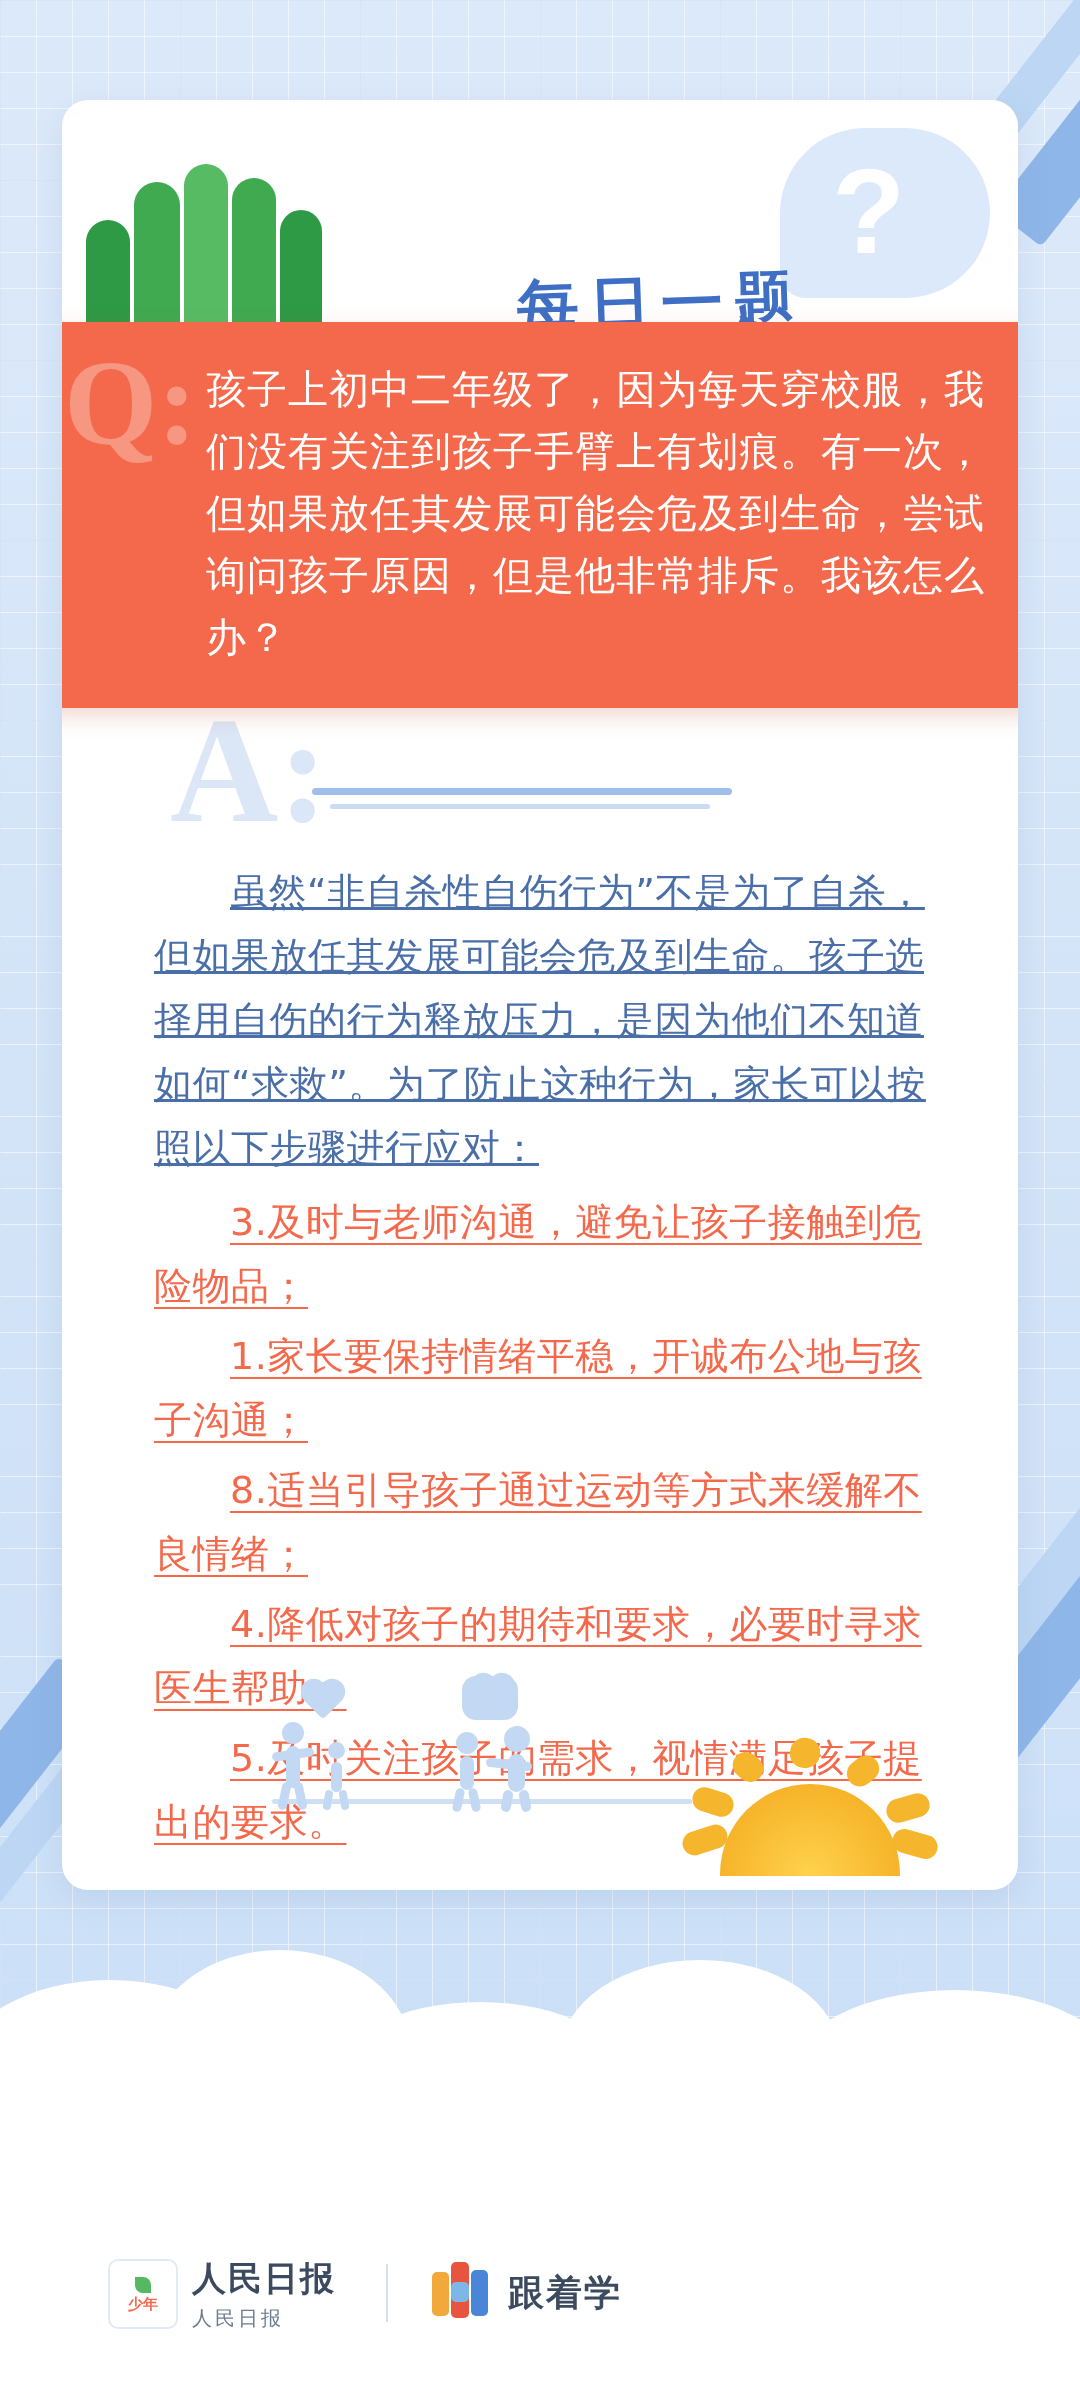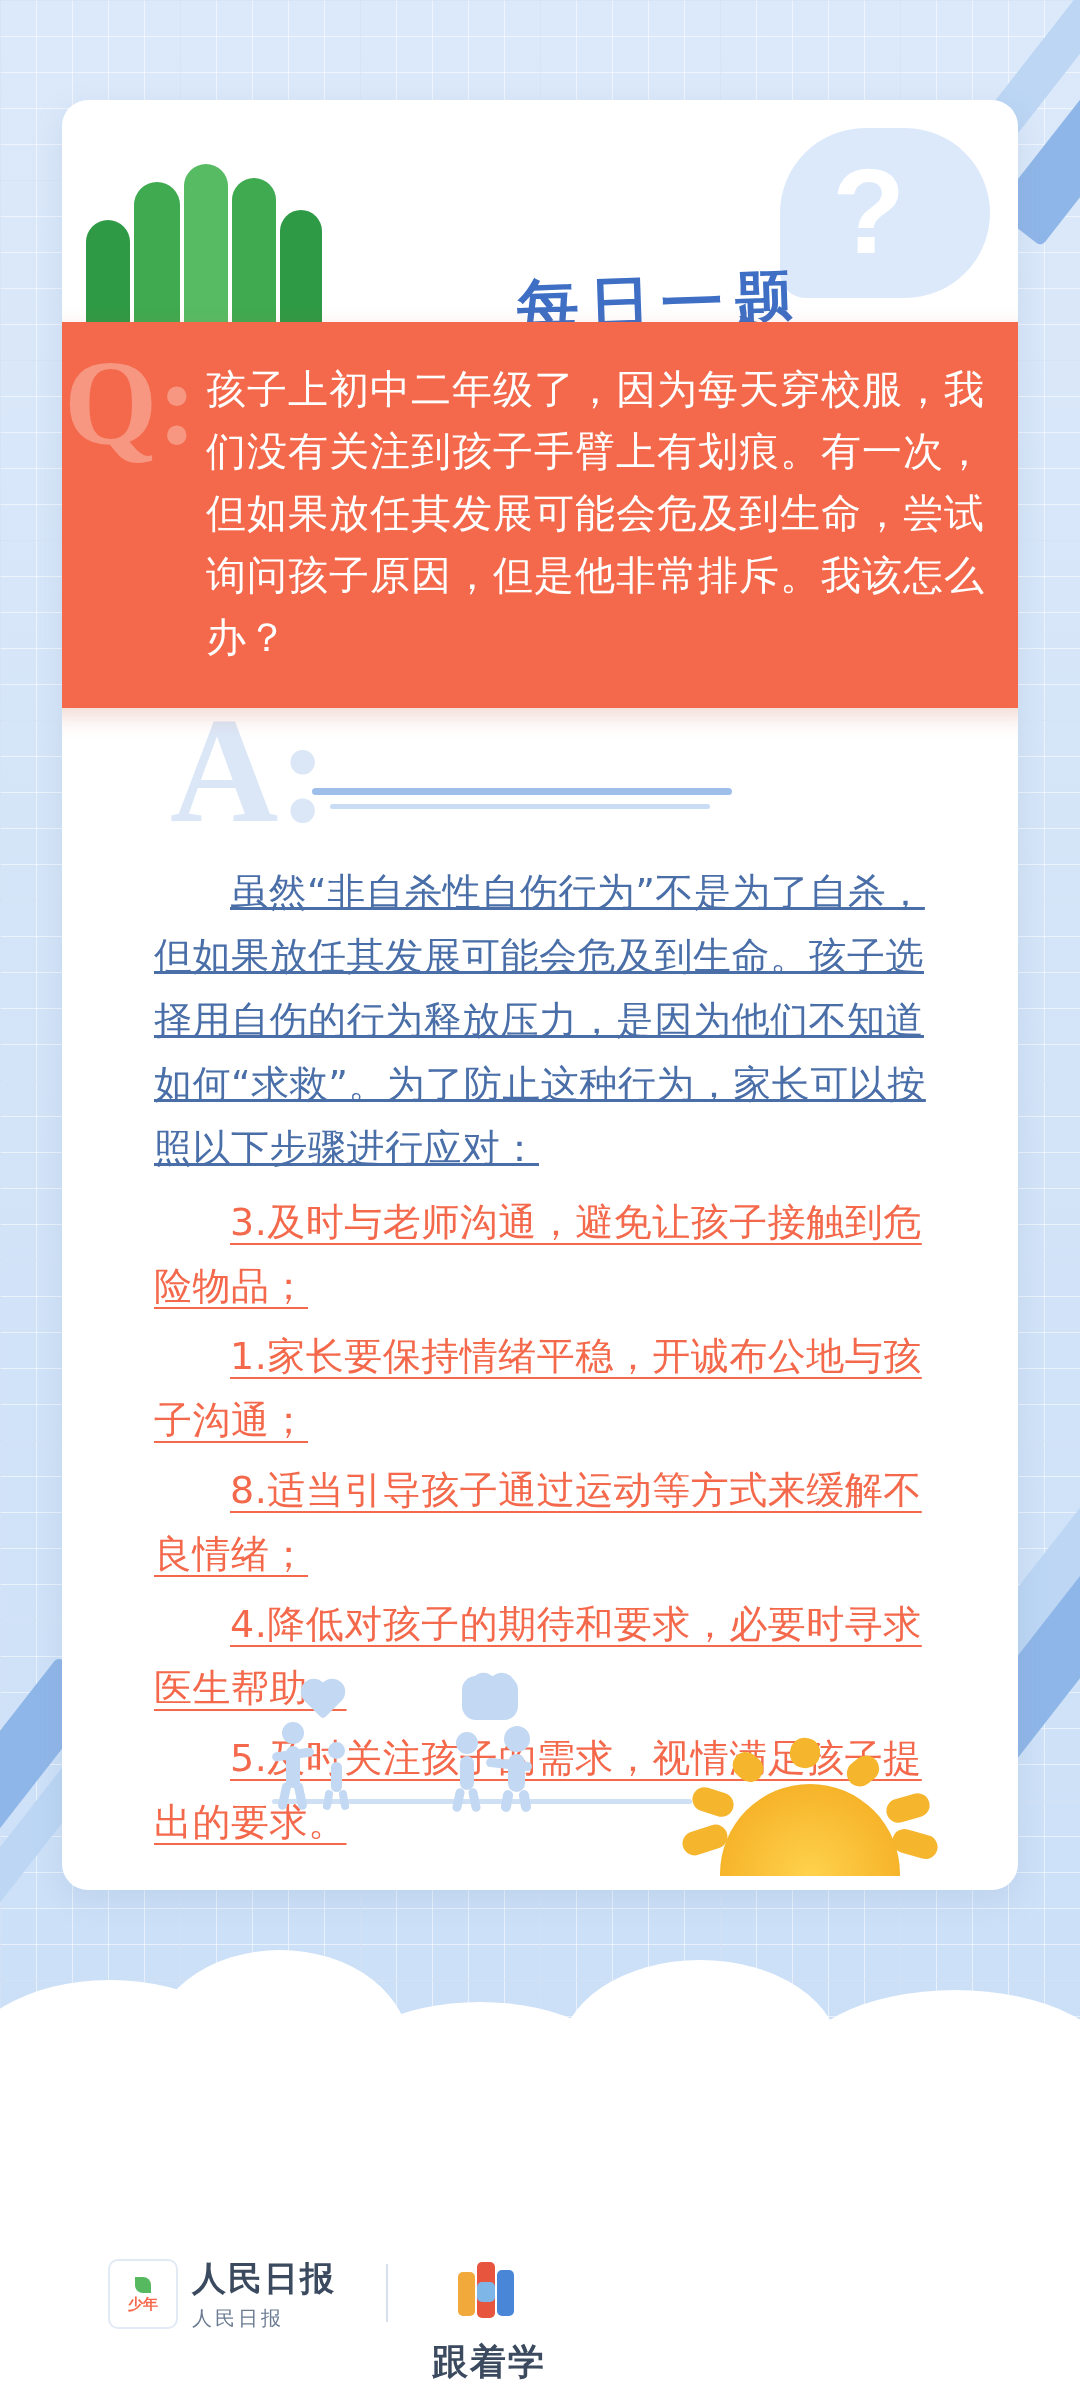--- a/index.html
+++ b/index.html
@@ -363,21 +363,20 @@
     height: 58px;
     background: #d6dfeb;
   }
   .logo-gzx {
     position: absolute;
     left: 432px;
     top: 42px;
     display: flex;
     align-items: center;
     gap: 14px;
-    flex-direction: column;
   }
   .gzx-mark {
     width: 62px;
     height: 62px;
     position: relative;
   }
   .gzx-mark i {
     position: absolute;
     display: block;
     border-radius: 5px;

